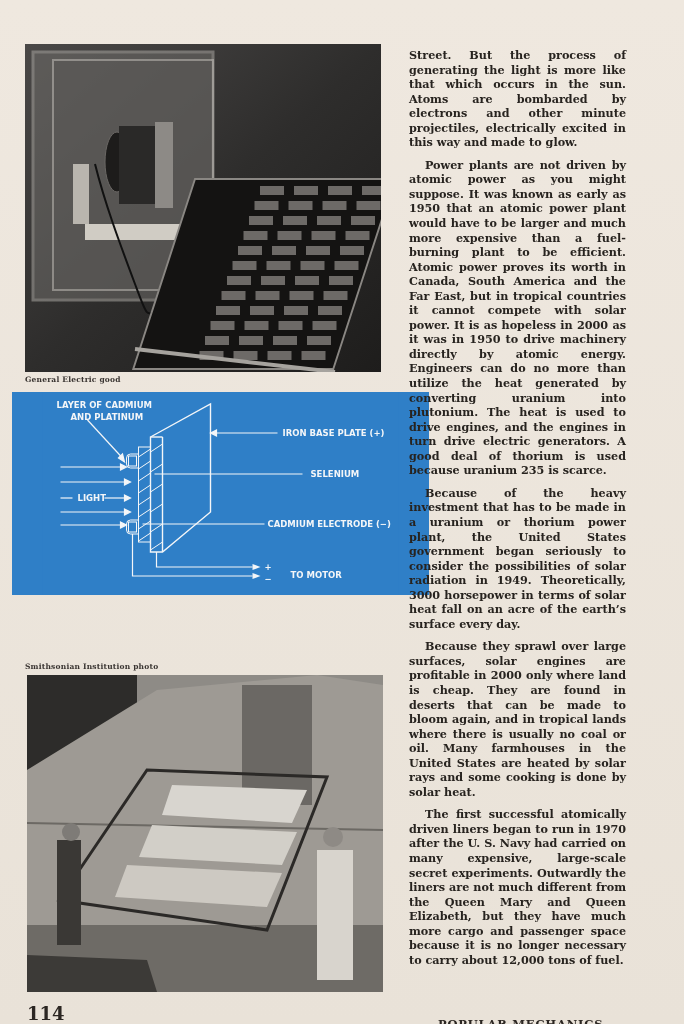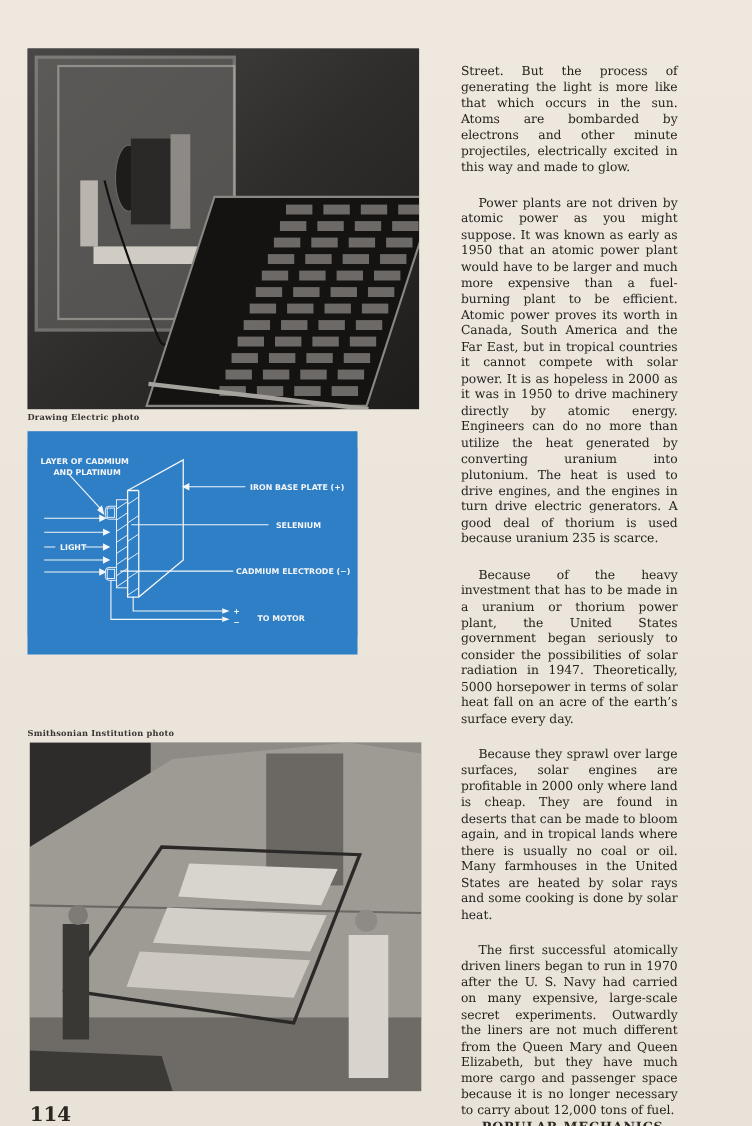--- a/index.html
+++ b/index.html
@@ -23,39 +23,39 @@
   }
   .credit {
     position: absolute; font-family: "DejaVu Serif", serif; font-weight: bold;
     font-size: 7.5px; color: #3a3532; letter-spacing: 0.2px;
   }
   .credit1 { left: 25px; top: 375px; }
   .credit2 { left: 25px; top: 662px; }
 
   
   .diagram {
-    position: absolute; left: 25px; top: 392px; width: 300px; height: 203px;
+    position: absolute; left: 12px; top: 392px; width: 417px; height: 203px;
     background: #2f7fc7;
   }
   .diagram svg { width: 100%; height: 100%; display: block; }
   .dlabel { font-family: "DejaVu Sans", sans-serif; font-size: 8.5px; fill: #f4f6f8; font-weight: bold; }
 
   .caption {
     position: absolute; left: 25px; top: 605px; width: 358px;
     font-family: "DejaVu Sans", sans-serif; font-weight: bold; font-size: 8.6px;
     line-height: 13px; color: #1e1b19; text-align: justify; text-align-last: justify;
   }
 
   
   .column {
     position: absolute; left: 401px; top: 40px; width: 233px;
     font-family: "DejaVu Serif", serif; font-size: 11.2px; line-height: 14.55px;
     color: #27231f; text-align: justify;
   }
-  .column p { margin: 18px; text-indent: 0; }
+  .column p { margin: 8px; text-indent: 0; font-weight: bold; }
   .column p.indent { text-indent: 16px; }
 
   .pagenum {
     position: absolute; left: 27px; top: 1003px;
     font-family: "DejaVu Serif", serif; font-weight: bold; font-size: 18px; color: #2b2622;
   }
   .masthead {
     position: absolute; left: 438px; top: 1001px;
     font-family: "DejaVu Serif", serif; font-weight: bold; font-size: 11.5px; letter-spacing: 0.8px; color: #2b2622; margin-top: 16px;
   }
@@ -135,21 +135,21 @@
           <rect x="248" y="292" width="24" height="9"></rect>
           <rect x="282" y="292" width="24" height="9"></rect>
           <rect x="174.5" y="307" width="24" height="9"></rect>
           <rect x="208.5" y="307" width="24" height="9"></rect>
           <rect x="242.5" y="307" width="24" height="9"></rect>
           <rect x="276.5" y="307" width="24" height="9"></rect>
         </g>
       <path d="M110 305 L310 328" stroke="#a6a39e" stroke-width="4"></path>
     </svg>
   </div>
-  <div class="credit credit1">Drawing Electric photo</div>
+  <div class="credit credit1">General Electric good</div>
 
   <div class="diagram">
     <svg viewBox="0 0 356 203">
       <rect width="356" height="203" fill="#2f7fc7"></rect>
 
       <g stroke="#f4f6f8" stroke-width="1.4" fill="none">
         <polygon points="108,45 168,12 168,120 120,160 108,160"></polygon>
         <line x1="120" y1="45" x2="120" y2="160"></line>
         <line x1="108" y1="45" x2="120" y2="45"></line>
       </g>
@@ -243,20 +243,20 @@
       <rect x="30" y="165" width="24" height="105" fill="#3a3835"></rect>
       <circle cx="44" cy="157" r="9" fill="#7e7b77"></circle>
       <rect x="290" y="175" width="36" height="130" fill="#d8d4cd"></rect>
       <circle cx="306" cy="162" r="10" fill="#8e8a85"></circle>
     </svg>
   </div>
 
   <div class="column">
     <p>Street. But the process of generating the light is more like that which occurs in the sun. Atoms are bombarded by electrons and other minute projectiles, electrically excited in this way and made to glow.</p>
     <p class="indent">Power plants are not driven by atomic power as you might suppose. It was known as early as 1950 that an atomic power plant would have to be larger and much more expensive than a fuel-burning plant to be efficient. Atomic power proves its worth in Canada, South America and the Far East, but in tropical countries it cannot compete with solar power. It is as hopeless in 2000 as it was in 1950 to drive machinery directly by atomic energy. Engineers can do no more than utilize the heat generated by converting uranium into plutonium. The heat is used to drive engines, and the engines in turn drive electric generators. A good deal of thorium is used because uranium 235 is scarce.</p>
-    <p class="indent">Because of the heavy investment that has to be made in a uranium or thorium power plant, the United States government began seriously to consider the possibilities of solar radiation in 1947. Theoretically, 5000 horsepower in terms of solar heat fall on an acre of the earth’s surface every day.</p>
+    <p class="indent">Because of the heavy investment that has to be made in a uranium or thorium power plant, the United States government began seriously to consider the possibilities of solar radiation in 1949. Theoretically, 3000 horsepower in terms of solar heat fall on an acre of the earth’s surface every day.</p>
     <p class="indent">Because they sprawl over large surfaces, solar engines are profitable in 2000 only where land is cheap. They are found in deserts that can be made to bloom again, and in tropical lands where there is usually no coal or oil. Many farmhouses in the United States are heated by solar rays and some cooking is done by solar heat.</p>
     <p class="indent">The first successful atomically driven liners began to run in 1970 after the U. S. Navy had carried on many expensive, large-scale secret experiments. Outwardly the liners are not much different from the Queen Mary and Queen Elizabeth, but they have much more cargo and passenger space because it is no longer necessary to carry about 12,000 tons of fuel.</p>
   </div>
 
   <div class="pagenum">114</div>
   <div class="masthead">POPULAR MECHANICS</div>
 </div>
 
 </body></html>

